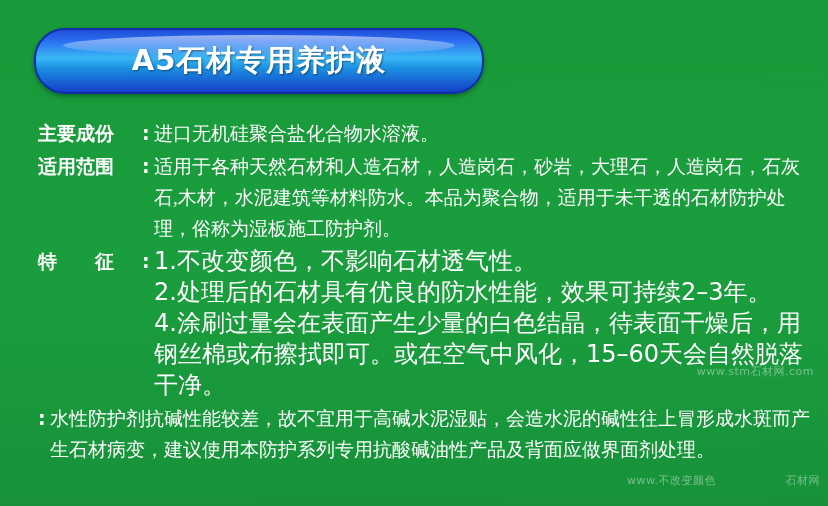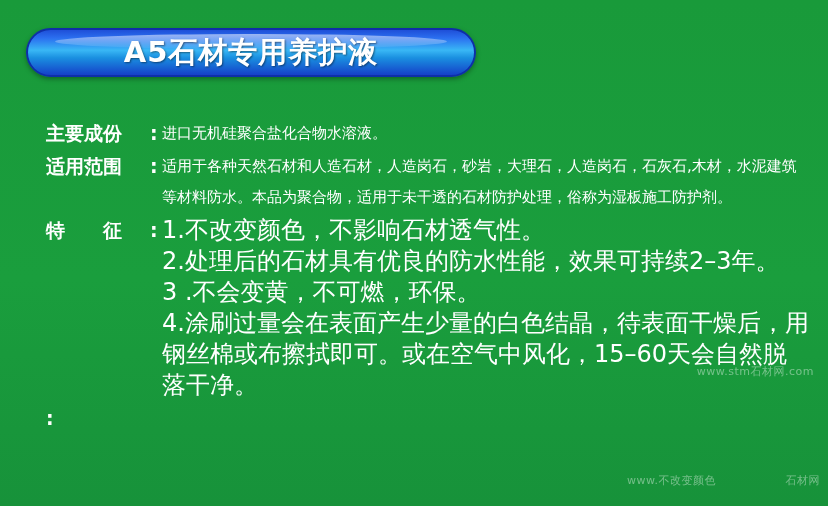--- a/index.html
+++ b/index.html
@@ -17,24 +17,24 @@
   .page {
     position: relative;
     width: 828px;
     height: 506px;
     background: linear-gradient(to bottom, #199a3a 0%, #1a9e3d 55%, #17923a 100%);
     box-sizing: border-box;
   }
   
   .banner-wrap {
     position: absolute;
-    left: 26px;
+    left: 34px;
     top: 28px;
     width: 450px;
-    height: 49px;
+    height: 66px;
   }
   .banner {
     position: absolute;
     inset: 0;
     border-radius: 31px;
     background: linear-gradient(to bottom,
         #1f4fd8 0%,
         #2b6ff0 18%,
         #39b7f5 45%,
         #1a8fe0 62%,
@@ -64,21 +64,21 @@
     font-size: 29px;
     font-weight: bold;
     color: #ffffff;
     letter-spacing: 1px;
     text-shadow: 1px 1px 2px rgba(0,0,0,0.45);
     z-index: 2;
   }
   
   .content {
     position: absolute;
-    left: 46px;
+    left: 38px;
     top: 118px;
     right: 18px;
   }
   .row {
     display: flex;
     align-items: flex-start;
     margin-bottom: 2px;
   }
   .label {
     flex: 0 0 auto;
@@ -92,24 +92,25 @@
   .colon {
     flex: 0 0 auto;
     width: 12px;
     font-size: 19px;
     font-weight: bold;
     color: #ffffff;
     line-height: 31px;
   }
   .value {
     flex: 1 1 auto;
-    font-size: 15px;
+    font-size: 19px;
     color: #ffffff;
     line-height: 31px;
     font-weight: normal;
+    font-family: Liberation Serif, serif;
   }
   .feature-list {
     flex: 1 1 auto;
   }
   .feature-item {
     font-size: 24px;
     color: #ffffff;
     line-height: 31px;
   }
   
@@ -149,27 +150,27 @@
       <div class="colon">:</div>
       <div class="value">适用于各种天然石材和人造石材，人造岗石，砂岩，大理石，人造岗石，石灰石,木材，水泥建筑等材料防水。本品为聚合物，适用于未干透的石材防护处理，俗称为湿板施工防护剂。</div>
     </div>
 
     <div class="row">
       <div class="label">特　　征</div>
       <div class="colon">:</div>
       <div class="feature-list">
         <div class="feature-item">1.不改变颜色，不影响石材透气性。</div>
         <div class="feature-item">2.处理后的石材具有优良的防水性能，效果可持续2–3年。</div>
-        <div class="feature-item">3 .不会变黄，不可燃，环保。</div>
         <div class="feature-item">4.涂刷过量会在表面产生少量的白色结晶，待表面干燥后，用钢丝棉或布擦拭即可。或在空气中风化，15–60天会自然脱落干净。</div>
       </div>
     </div>
 
     <div class="row">
       <div class="colon">:</div>
+      <div class="value">水性防护剂抗碱性能较差，故不宜用于高碱水泥湿贴，会造水泥的碱性往上冒形成水斑而产生石材病变，建议使用本防护系列专用抗酸碱油性产品及背面应做界面剂处理。</div>
     </div>
 
   </div>
 
   <div class="watermark wm-1">www.stm石材网.com</div>
   <div class="watermark wm-2">www.不改变颜色</div>
   <div class="watermark wm-3">石材网</div>
 
 </div>
 

